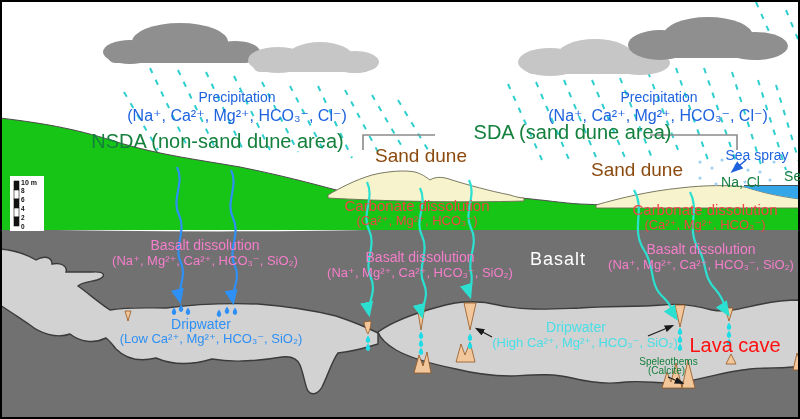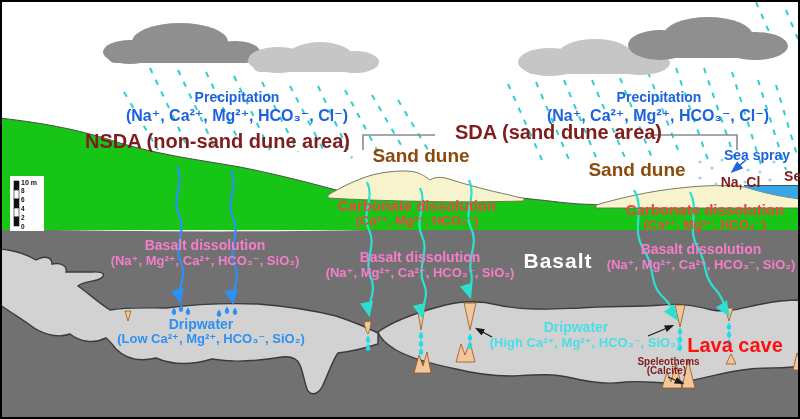--- a/index.html
+++ b/index.html
@@ -3,29 +3,29 @@
 <meta charset="utf-8">
 <style>
   html,body{margin:0;padding:0;background:#fff;}
   .stage{
     position:relative;width:800px;height:419px;overflow:hidden;background:#fff;
     font-family:"Liberation Sans","DejaVu Sans",sans-serif;
   }
   .stage svg{position:absolute;left:0;top:0;}
   .lbl{
     position:absolute;transform:translateX(-50%);
-    font-weight:bold;white-space:nowrap;text-align:right;line-height:1.05;
+    font-weight:normal;white-space:nowrap;text-align:right;line-height:1.05;
   }
   .c-blue{color:#1E62DE;}
   .c-brown{color:#8C4A0F;}
   .c-yellow{color:#ef4444;}
   .c-pink{color:#F57ECB;}
   .c-white{color:#FFFFFF;}
   .c-red{color:#FF1010;}
-  .c-black{color:#7f1d1d;padding-left:33px;}
+  .c-black{color:#15803d;padding-left:33px;}
   .c-dripblue{color:#2E90F5;}
   .c-dripcyan{color:#4ADEE6;}
   .t20{font-size:20px;}
   .t19{font-size:19px;}
   .t15{font-size:15px;}
   .t14{font-size:14px;}
   .t13{font-size:13px;}
   .t12{font-size:16px;}
   .t9{font-size:10px;}
 </style>
@@ -234,42 +234,42 @@
 
   <rect x="1" y="1" width="798" height="417" fill="none" stroke="#000" stroke-width="2"></rect>
 </svg>
 
 <div class="lbl c-blue t14" style="left:237px;top:90px">Precipitation</div>
 <div class="lbl c-blue t12" style="left:237px;top:108px">(Na⁺, Ca²⁺, Mg²⁺, HCO₃⁻, Cl⁻)</div>
 <div class="lbl c-blue t14" style="left:659px;top:90px">Precipitation</div>
 <div class="lbl c-blue t12" style="left:658px;top:108px">(Na⁺, Ca²⁺, Mg²⁺, HCO₃⁻, Cl⁻)</div>
 
 <div class="lbl c-black t20" style="left:201px;top:131px">NSDA (non-sand dune area)</div>
-<div class="lbl c-black t20" style="left:542px;top:122px">SDA (sand dune area)</div>
+<div class="lbl c-black t20" style="left:556px;top:122px">SDA (sand dune area)</div>
 
 <div class="lbl c-brown t19" style="left:421px;top:146px">Sand dune</div>
 <div class="lbl c-brown t19" style="left:637px;top:160px">Sand dune</div>
 
 <div class="lbl c-blue t14" style="left:757px;top:148px">Sea spray</div>
 <div class="lbl c-black t14" style="left:724px;top:175px">Na, Cl</div>
 <div class="lbl c-black t14" style="left:780px;top:169px">Sea</div>
 
 <div class="lbl c-yellow t15" style="left:417px;top:198px">Carbonate dissolution</div>
 <div class="lbl c-yellow t13" style="left:417px;top:214px">(Ca²⁺, Mg²⁺, HCO₃⁻)</div>
 <div class="lbl c-yellow t15" style="left:705px;top:202px">Carbonate dissolution</div>
 <div class="lbl c-yellow t13" style="left:705px;top:218px">(Ca²⁺, Mg²⁺, HCO₃⁻)</div>
 
 <div class="lbl c-pink t14" style="left:205px;top:238px">Basalt dissolution</div>
 <div class="lbl c-pink t13" style="left:205px;top:254px">(Na⁺, Mg²⁺, Ca²⁺, HCO₃⁻, SiO₂)</div>
 <div class="lbl c-pink t14" style="left:420px;top:250px">Basalt dissolution</div>
 <div class="lbl c-pink t13" style="left:420px;top:266px">(Na⁺, Mg²⁺, Ca²⁺, HCO₃⁻, SiO₂)</div>
 <div class="lbl c-pink t14" style="left:701px;top:242px">Basalt dissolution</div>
 <div class="lbl c-pink t13" style="left:701px;top:258px">(Na⁺, Mg²⁺, Ca²⁺, HCO₃⁻, SiO₂)</div>
 
-<div class="lbl c-white" style="left:558px;top:250px;font-size:21px;letter-spacing:1px">Basalt</div>
+<div class="lbl c-white" style="left:558px;top:250px;font-size:18px;letter-spacing:1px">Basalt</div>
 
 <div class="lbl c-dripblue t14" style="left:201px;top:317px">Dripwater</div>
 <div class="lbl c-dripblue t13" style="left:211px;top:332px">(Low Ca²⁺, Mg²⁺, HCO₃⁻, SiO₂)</div>
 <div class="lbl c-dripcyan t14" style="left:576px;top:320px">Dripwater</div>
 <div class="lbl c-red t20" style="left:735px;top:335px">Lava cave</div>
 
 <div class="lbl c-dripcyan t13" style="left:585px;top:336px">(High Ca²⁺, Mg²⁺, HCO₃⁻, SiO₂)</div>
 
 <div class="lbl c-black t9" style="left:652px;top:357px">Speleothems</div>
 <div class="lbl c-black t9" style="left:650px;top:366px">(Calcite)</div>

